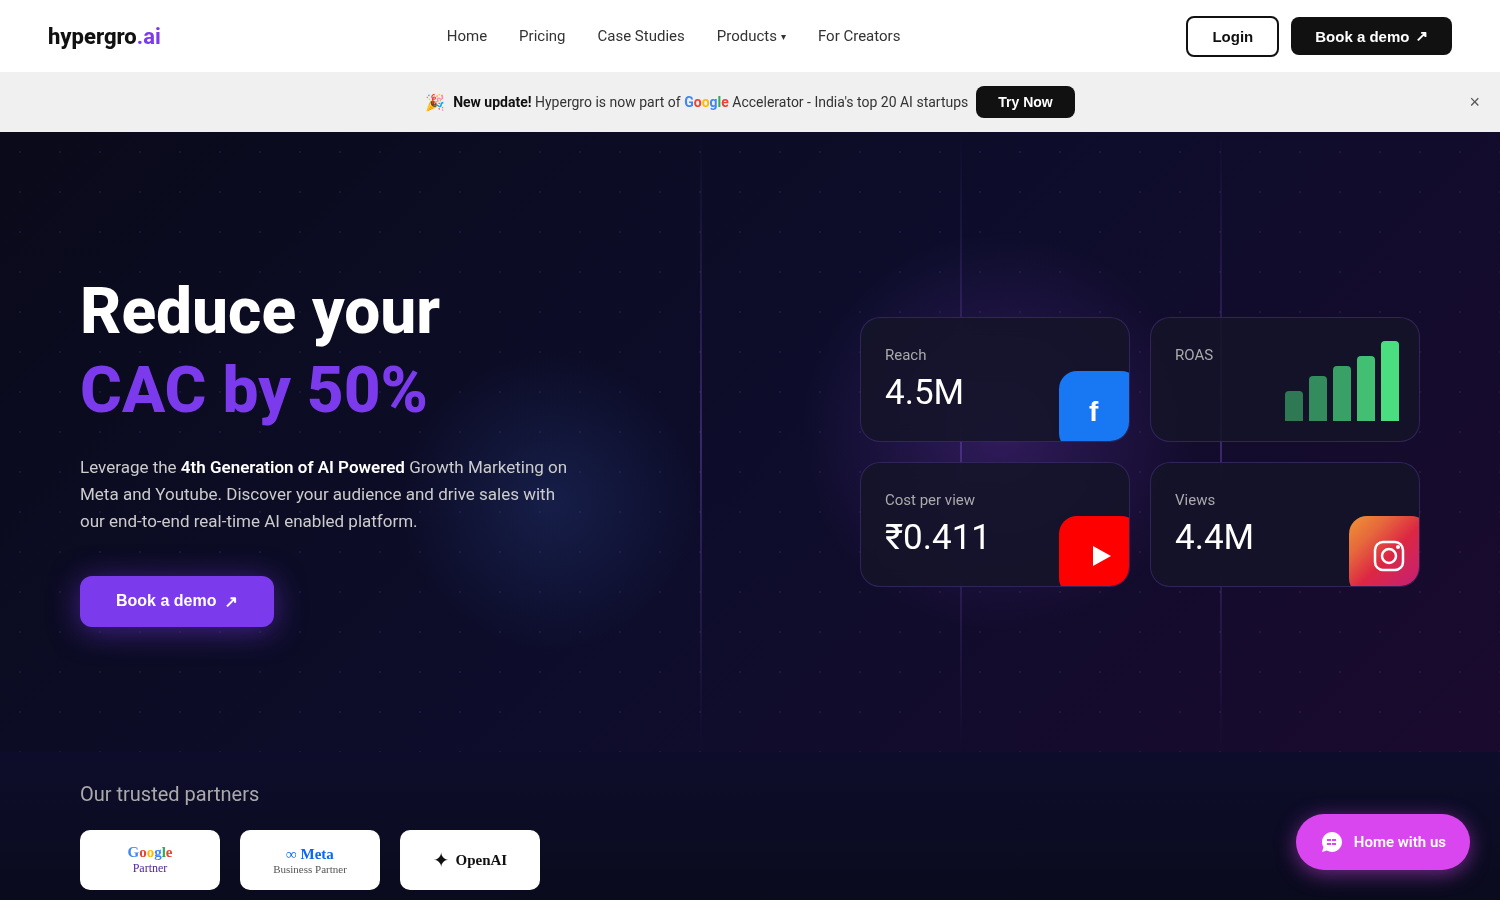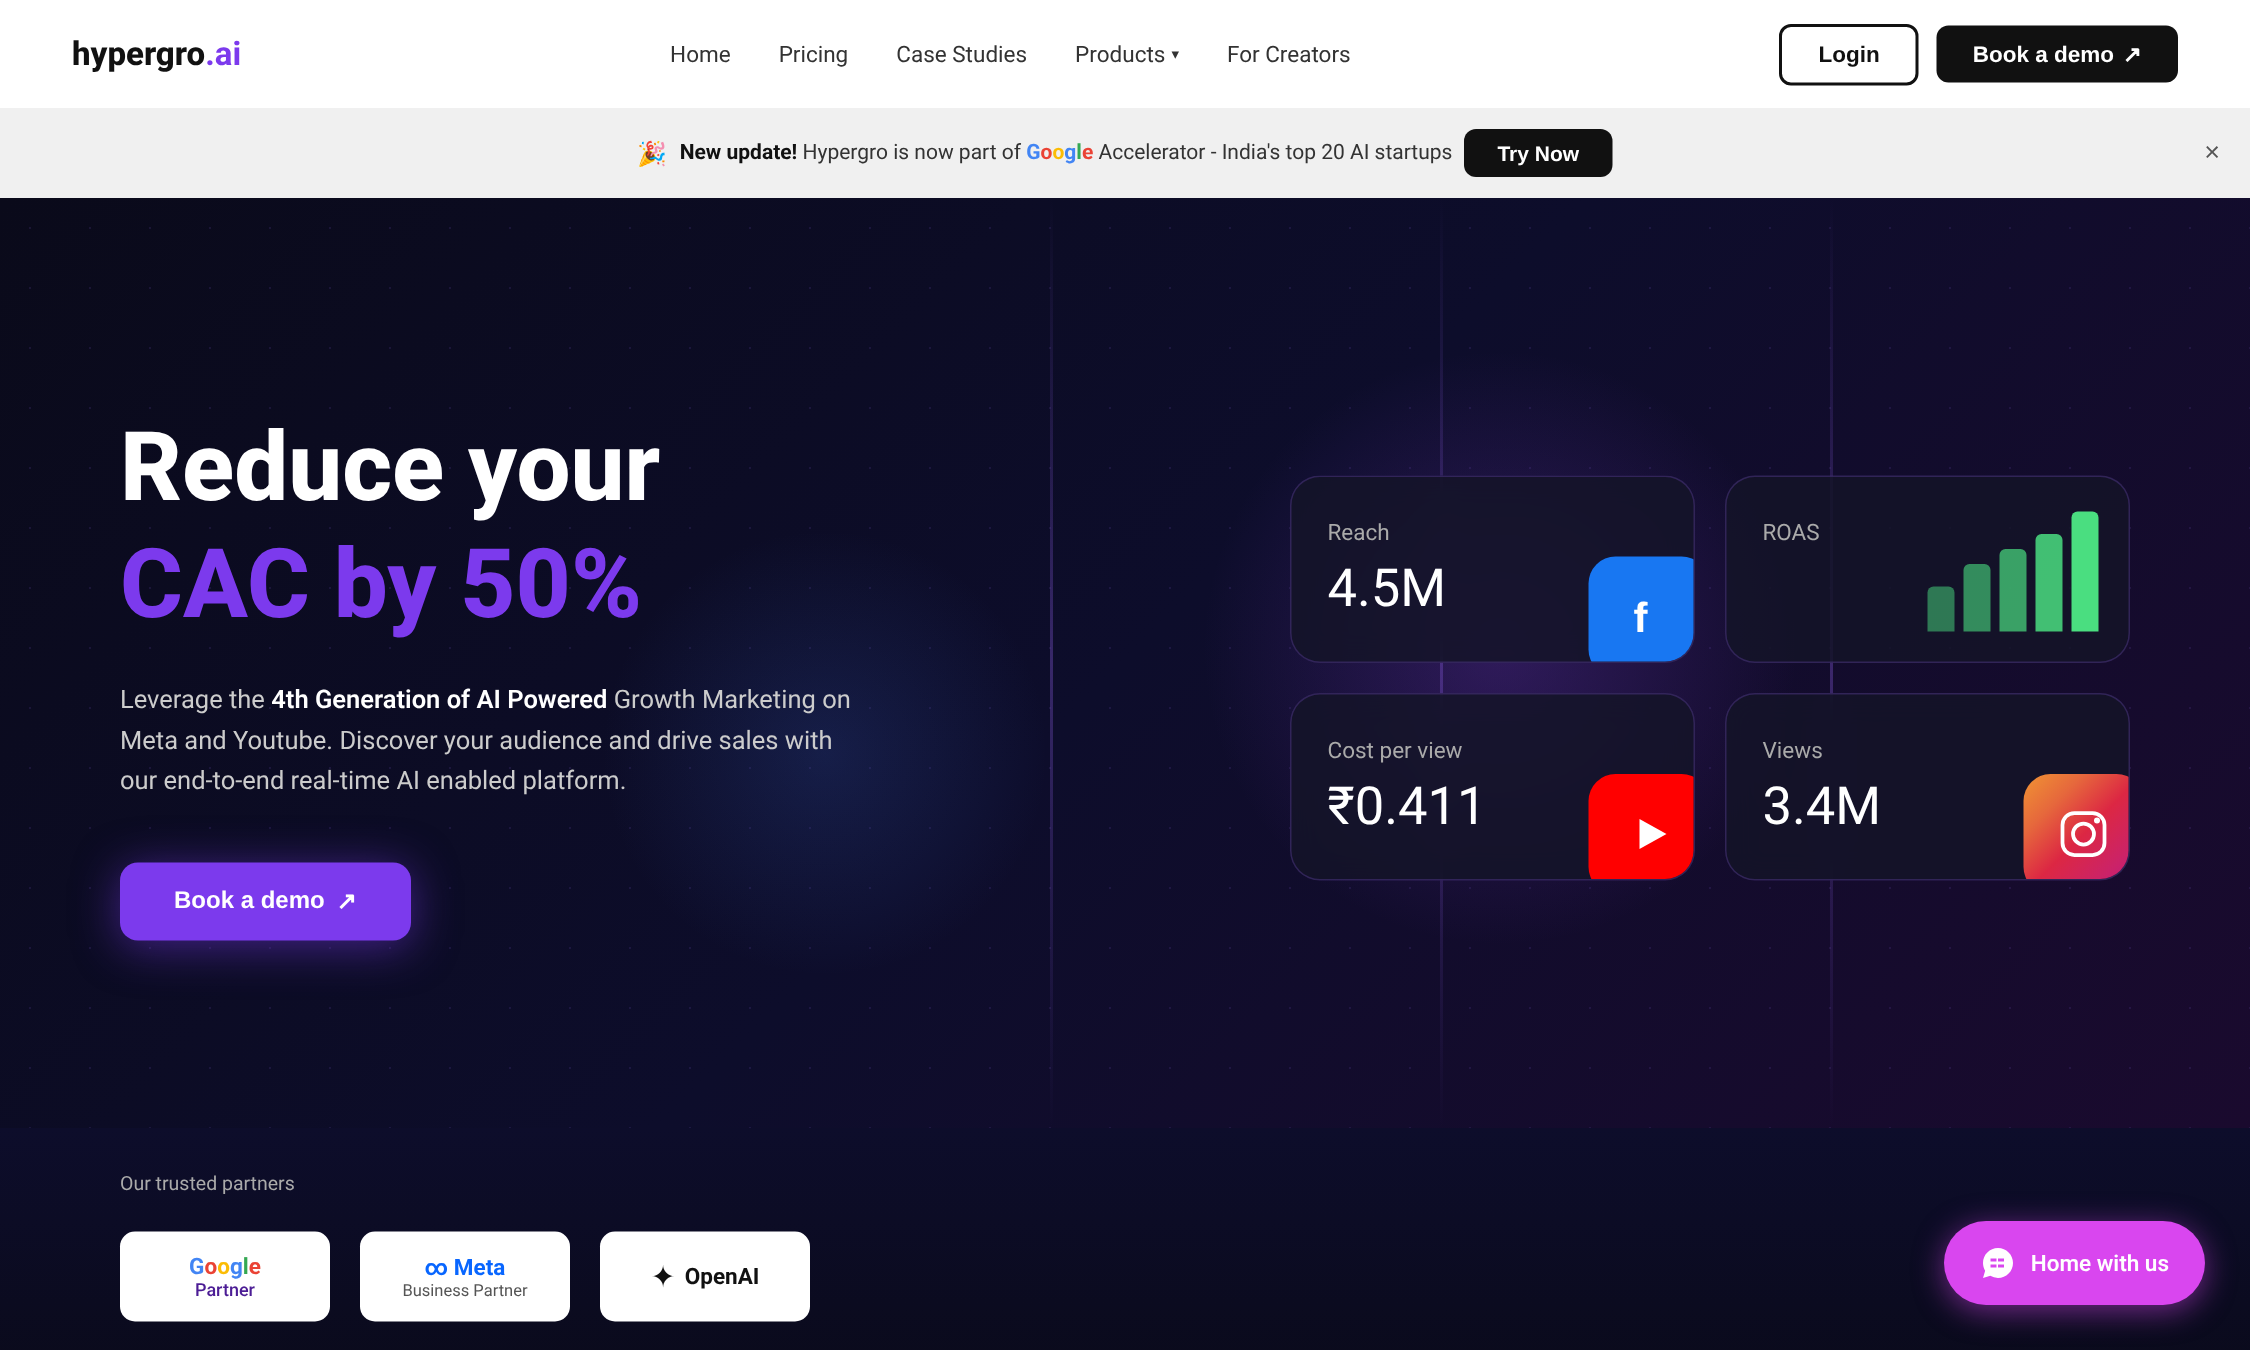--- a/index.html
+++ b/index.html
@@ -295,38 +295,39 @@
       border-radius: 4px 4px 0 0;
       background: #4ade80;
     }
 
     
     .partners {
       padding: 30px 80px 50px;
       background: linear-gradient(180deg, #0d0d2b 0%, #0a0a1a 100%);
     }
     .partners-label {
-      font-size: 13px;
+      font-size: 20px;
       color: #aaa;
       margin-bottom: 24px;
     }
     .partners-logos {
       display: flex;
       gap: 20px;
       align-items: center;
     }
     .partner-logo {
       background: #fff;
       border-radius: 10px;
       padding: 14px 20px;
       display: flex;
       align-items: center;
       justify-content: center;
       min-width: 140px;
       height: 60px;
+      font-family: Liberation Serif, serif;
     }
 
     
     .chat-widget {
       position: fixed;
       bottom: 30px;
       right: 30px;
       background: #d946ef;
       color: #fff;
       border-radius: 40px;
@@ -443,21 +444,21 @@
       <div class="stat-value">₹0.411</div>
       <div class="stat-icon yt-icon">
         <svg width="40" height="40" viewBox="0 0 40 40" fill="none">
           <polygon points="14,10 32,20 14,30" fill="white"></polygon>
         </svg>
       </div>
     </div>
 
     <div class="stat-card">
       <div class="stat-label">Views</div>
-      <div class="stat-value">3.4M</div>
+      <div class="stat-value">4.4M</div>
       <div class="stat-icon ig-icon">
         <svg width="40" height="40" viewBox="0 0 40 40" fill="none">
           <rect x="6" y="6" width="28" height="28" rx="8" stroke="white" stroke-width="2.5" fill="none"></rect>
           <circle cx="20" cy="20" r="7" stroke="white" stroke-width="2.5" fill="none"></circle>
           <circle cx="29" cy="11" r="2" fill="white"></circle>
         </svg>
       </div>
     </div>
   </div>
 </section>

